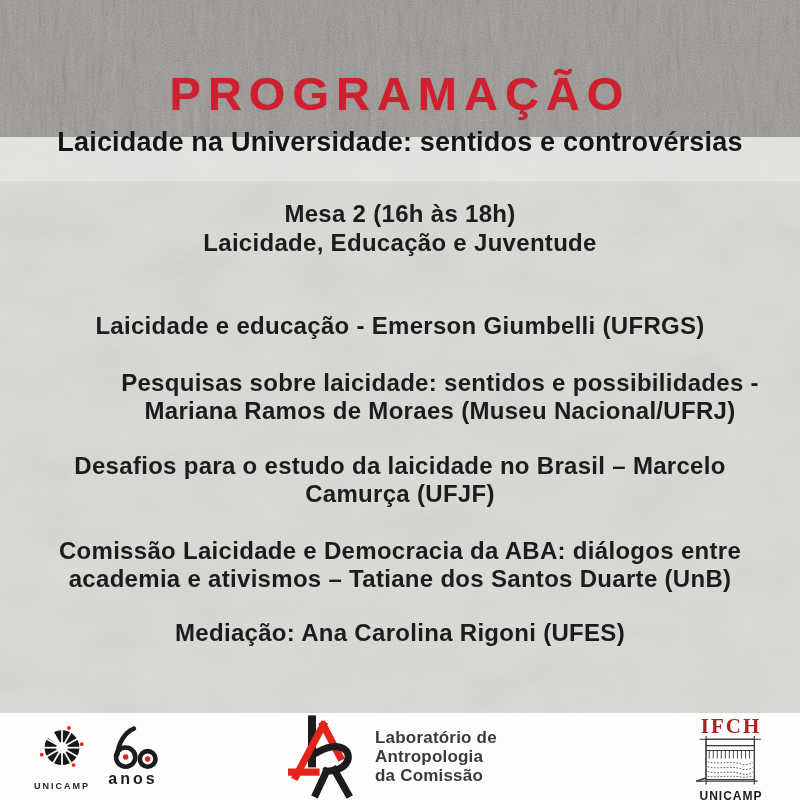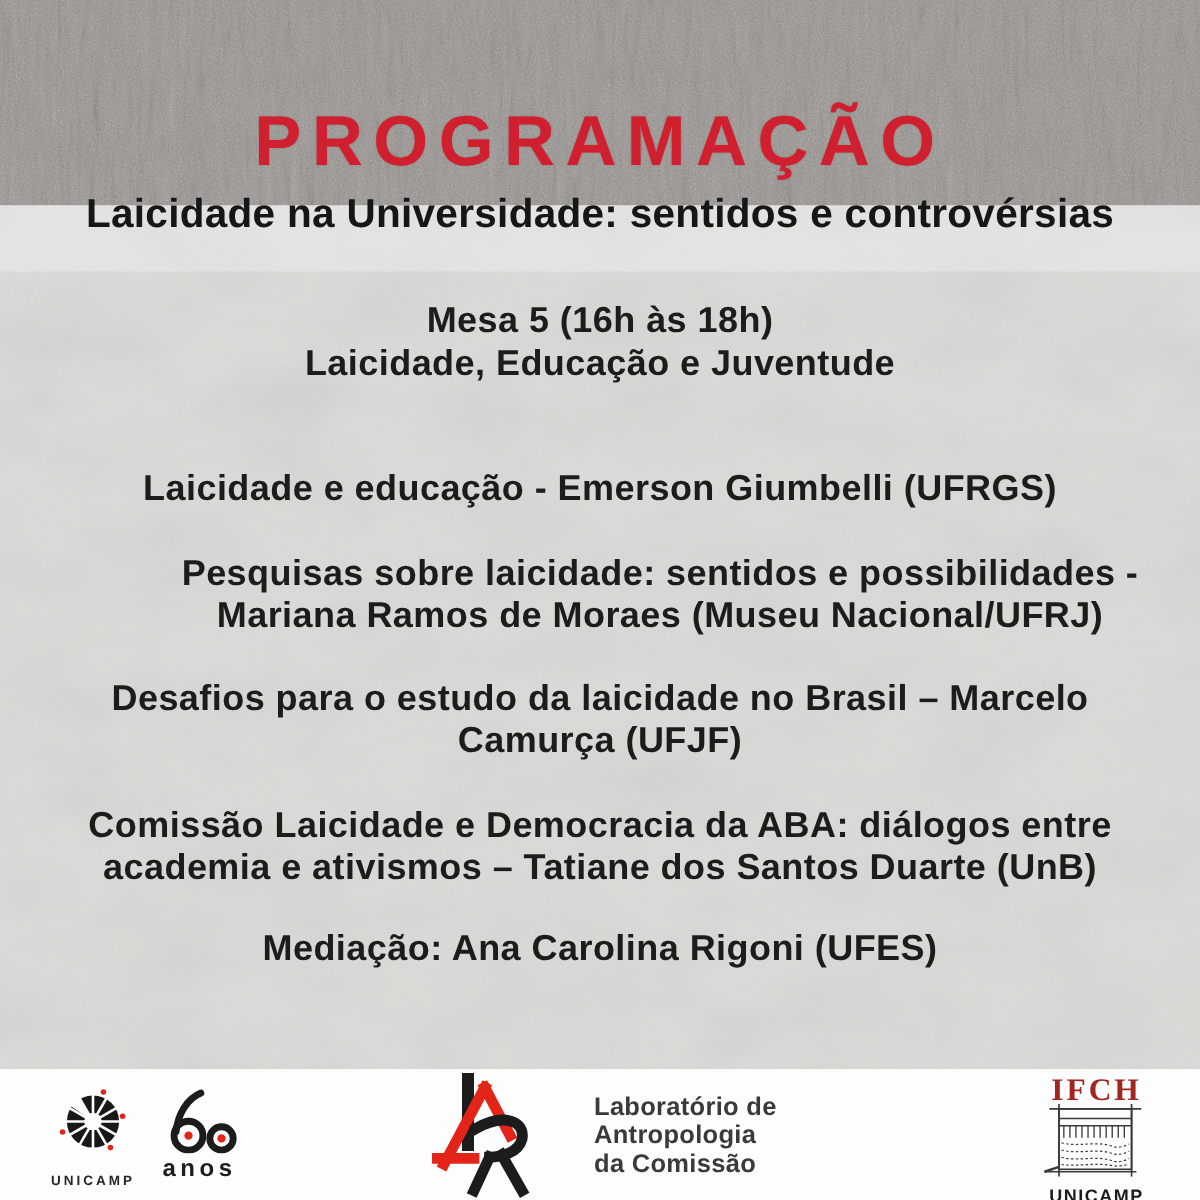--- a/index.html
+++ b/index.html
@@ -36,21 +36,21 @@
   .mediation{top:619px;}
   .footer{
     position:absolute;left:0;top:713px;width:800px;height:87px;
     background:#fdfdfd;z-index:3;
   }
   .logo-unicamp{position:absolute;left:30px;top:8px;width:64px;text-align:center;}
   .logo-unicamp .wordmark{font-size:9px;font-weight:700;letter-spacing:2px;color:#262626;margin-top:-2px;}
   .logo-60{position:absolute;left:102px;top:12px;width:62px;text-align:center;}
   .logo-60 .anos{font-size:16px;font-weight:700;letter-spacing:3px;color:#1e1e1e;margin-top:-3px;text-transform:lowercase;}
   .logo-lar{position:absolute;left:288px;top:2px;display:flex;align-items:flex-start;}
-  .lar-text{margin-left:28px;margin-top:13px;text-align:left;
+  .lar-text{margin-left:7px;margin-top:13px;text-align:left;
     font-size:17px;font-weight:700;line-height:19px;color:#3a3a3a;letter-spacing:.2px;}
   .logo-ifch{position:absolute;left:686px;top:3px;width:90px;text-align:center;}
   .ifch-title{font-family:"Liberation Serif","DejaVu Serif",serif;
     font-size:21px;font-weight:700;letter-spacing:2px;color:var(--ifch_red);line-height:20px;}
   .ifch-wordmark{font-size:12px;font-weight:700;letter-spacing:1px;color:#1b1b1b;margin-top:-1px;}
 </style>
 </head>
 <body>
 
 <div class="poster">
@@ -80,21 +80,21 @@
     <rect x="0" y="137" width="800" height="576" filter="url(#fGrain)" opacity="0.05"></rect>
     <rect x="0" y="137" width="800" height="44" fill="#ffffff" opacity="0.28"></rect>
 
     <rect x="0" y="713" width="800" height="87" fill="#fdfdfd"></rect>
   </svg>
 
   <div class="layer title line">PROGRAMAÇÃO</div>
   <div class="layer subtitle line">Laicidade na Universidade: sentidos e controvérsias</div>
 
   <div class="layer body-block session">
-    <div class="line">Mesa 5 (16h às 18h)</div>
+    <div class="line">Mesa 2 (16h às 18h)</div>
     <div class="line">Laicidade, Educação e Juventude</div>
   </div>
 
   <div class="layer body-block talk1">
     <div class="line">Laicidade e educação - Emerson Giumbelli (UFRGS)</div>
   </div>
   <div class="layer body-block talk2">
     <div class="line">Pesquisas sobre laicidade: sentidos e possibilidades -</div>
     <div class="line">Mariana Ramos de Moraes (Museu Nacional/UFRJ)</div>
   </div>

